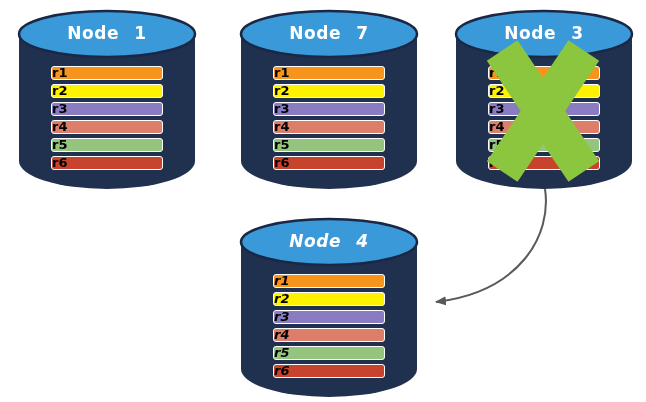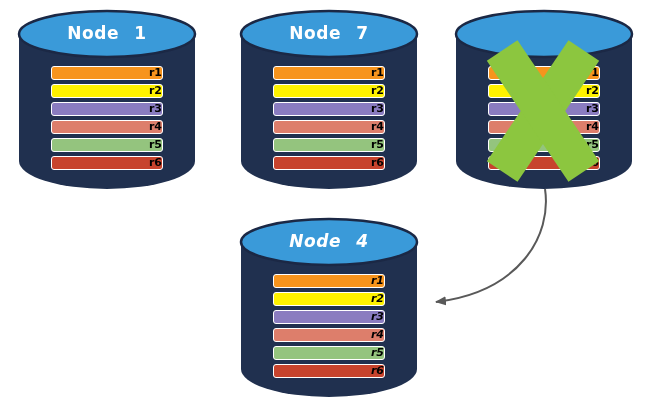--- a/index.html
+++ b/index.html
@@ -40,22 +40,22 @@
     top: 57px;
     width: 112px;
   }
 
   .bar {
     box-sizing: border-box;
     height: 14px;
     margin-bottom: 4px;
     border: 1px solid #ffffff;
     border-radius: 3px;
-    text-align: right;
-    font-size: 11px;
+    text-align: left;
+    font-size: 13px;
     font-weight: bold;
     line-height: 12px;
     color: #000000;
   }
 
   .xmark {
     position: absolute;
     left: 32px;
     top: 34px;
     overflow: visible;
@@ -103,20 +103,21 @@
         <div class="bar" style="background: rgb(148, 196, 126); border-color: rgb(255, 255, 255);">r5</div>
         <div class="bar" style="background: rgb(199, 67, 45); border-color: rgb(255, 255, 255);">r6</div>
       </div>
   </div>
 
   <div class="node" style="left:455px; top:9px;">
     <svg class="cyl-svg" width="178" height="182" viewBox="0 0 178 182">
       <path class="cyl-body" d="M1,25 L1,152 A88,28 0 0 0 177,152 L177,25 Z" fill="#20304f"></path>
       <ellipse class="cyl-top" cx="89" cy="25" rx="88" ry="23" stroke-width="2.5" fill="#3a9ad9" stroke="#1b2845"></ellipse>
     </svg>
+    <div class="node-title" style="color: rgb(255, 255, 255);">Node 3</div>
     <div class="bars">
         <div class="bar" style="background: rgb(247, 148, 29); border-color: rgb(255, 255, 255);">r1</div>
         <div class="bar" style="background: rgb(255, 242, 0); border-color: rgb(255, 255, 255);">r2</div>
         <div class="bar" style="background: rgb(138, 124, 192); border-color: rgb(255, 255, 255);">r3</div>
         <div class="bar" style="background: rgb(221, 126, 107); border-color: rgb(255, 255, 255);">r4</div>
         <div class="bar" style="background: rgb(148, 196, 126); border-color: rgb(255, 255, 255);">r5</div>
         <div class="bar" style="background: rgb(199, 67, 45); border-color: rgb(255, 255, 255);">r6</div>
       </div>
     <svg class="xmark" width="112" height="136" viewBox="0 0 112 136">
       <g class="xfill" fill="#8cc63f">

